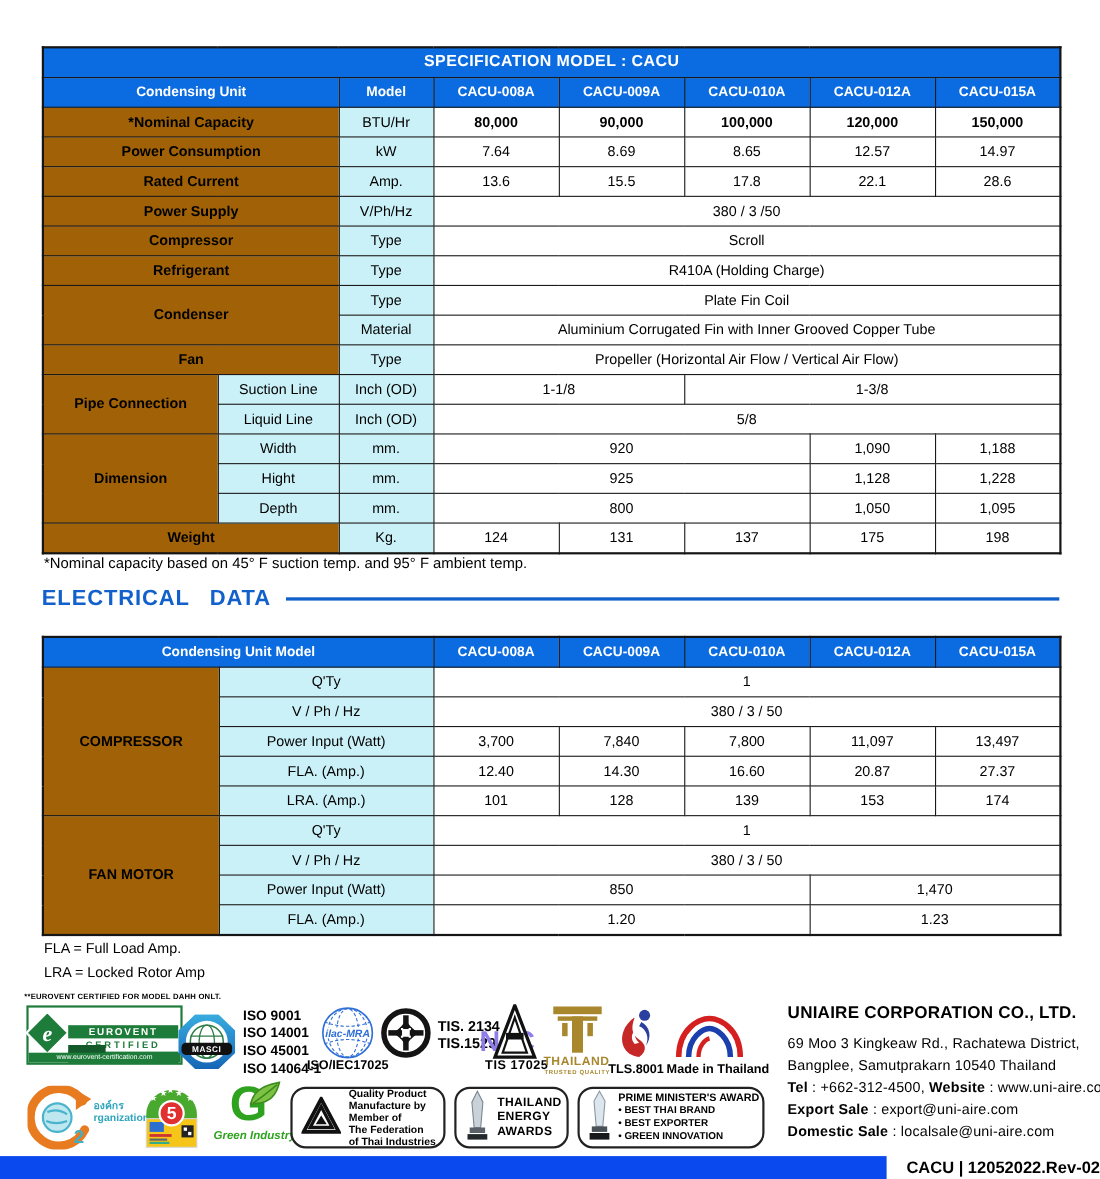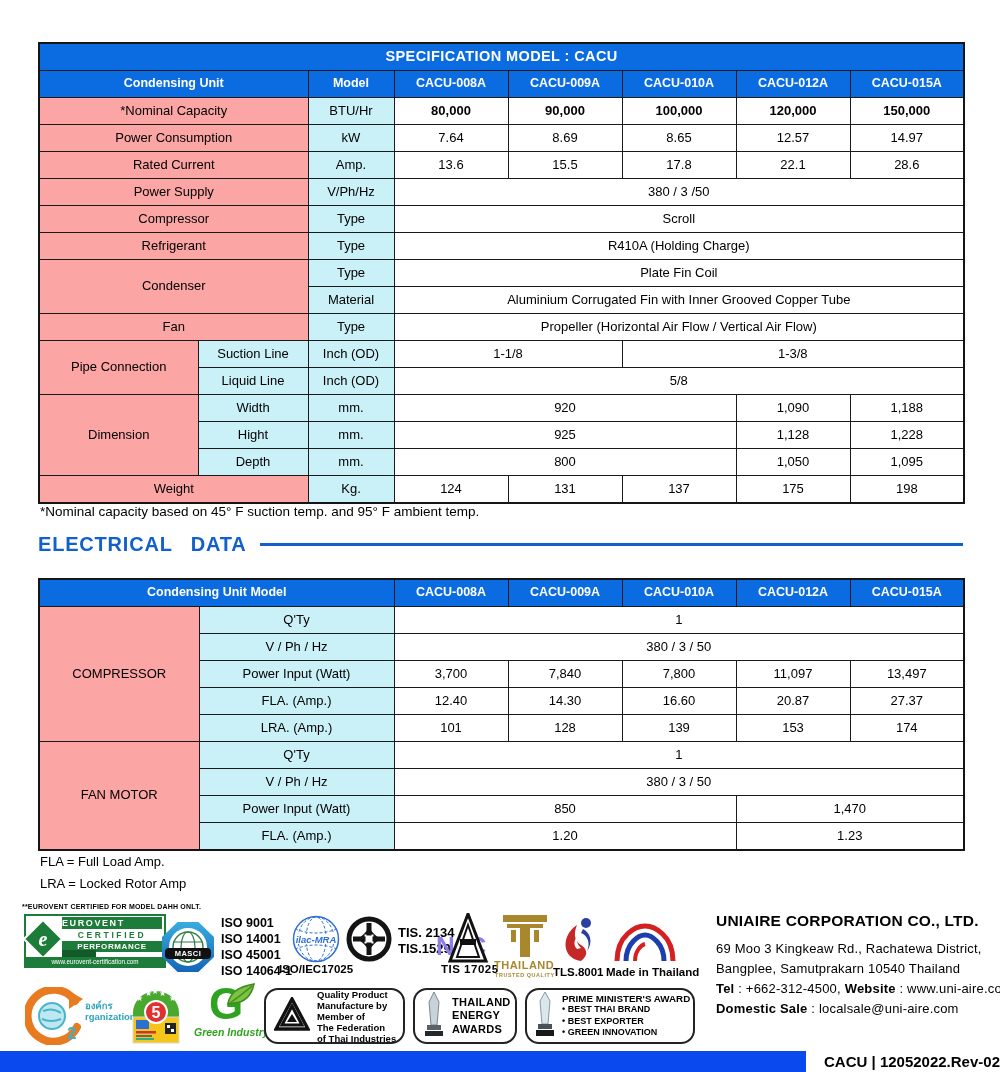--- a/index.html
+++ b/index.html
@@ -5,39 +5,39 @@
   html,body{margin:0;padding:0;background:#fff;}
   .page{position:relative;width:1000px;height:1072px;background:#fff;overflow:hidden;
         font-family:"Liberation Sans","DejaVu Sans",sans-serif;color:#000;}
 
   
   table.dt{border-collapse:collapse;table-layout:fixed;font-size:13px;border:2px solid #151515;}
   table.dt td{border:1px solid #1a1a1a;height:26px;padding:0 4px;text-align:center;vertical-align:middle;line-height:1.1;}
   td.title{background:#0B6BE0;color:#fff;font-weight:bold;font-size:14.5px;letter-spacing:.4px;border-bottom:3px solid #fdfdfd;}
   td.blue{background:#0B6BE0;color:#fff;font-weight:bold;font-size:12.5px;}
   td.blue-left{background:#0B6BE0;color:#fff;font-weight:bold;font-size:12.5px;text-align:left;padding-left:9px;}
-  td.cl{background:#fca5a5;font-weight:normal;text-align:left;padding-left:9px;}
+  td.cl{background:#a16207;font-weight:bold;text-align:left;padding-left:9px;}
   td.cs{background:#CBF1F8;text-align:left;padding-left:9px;margin-left:44px;}
   td.cu{background:#CBF1F8;}
   td.b{font-weight:bold;}
   .spec{position:absolute;left:38px;top:42px;width:925px;}
   .elec{position:absolute;left:38px;top:578px;width:925px;}
 
   .footnote{position:absolute;left:40px;top:504px;font-size:13.5px;}
   .eheading{position:absolute;left:38px;top:533px;width:925px;display:flex;align-items:center;}
   .eheading .txt{font-size:20px;font-weight:bold;color:#1160CC;letter-spacing:.8px;word-spacing:12px;white-space:nowrap;}
   .eheading .line{flex:1;height:3px;background:#1160CC;margin-left:14px;}
   .enote{position:absolute;left:40px;font-size:13px;}
 
   
   .ev-note{position:absolute;left:22px;top:903px;font-size:7px;font-weight:bold;letter-spacing:.2px;}
   .ev-box{position:absolute;left:24px;top:914px;width:138px;height:50px;border:2px solid #1E7C3A;background:#fff;}
   .ev-diamond{position:absolute;left:-3px;top:3px;}
   .ev-col{position:absolute;left:36px;top:1px;width:100px;}
-  .ev-r1{background:#1E7C3A;color:#fff;font-size:9px;font-weight:bold;letter-spacing:1.6px;text-align:left;padding:1px 0;}
+  .ev-r1{background:#1E7C3A;color:#fff;font-size:9px;font-weight:bold;letter-spacing:1.6px;text-align:center;padding:1px 0;margin-top:15px;}
   .ev-r2{color:#1E7C3A;font-size:8.5px;font-weight:bold;letter-spacing:2.6px;text-align:center;padding:1px 0;}
   .ev-r3{background:#1E7C3A;color:#fff;font-size:8px;font-weight:bold;letter-spacing:.6px;text-align:center;padding:1px 0;}
   .ev-mini{position:absolute;left:36px;top:34px;width:34px;height:8px;background:#14592a;}
   .ev-url{position:absolute;left:0;right:0;bottom:0;background:#1E7C3A;color:#fff;font-size:6.3px;text-align:center;padding:1px 0;}
 
   .masci{position:absolute;left:162px;top:922px;width:52px;height:50px;
          clip-path:polygon(30% 0,70% 0,100% 30%,100% 70%,70% 100%,30% 100%,0 70%,0 30%);
          background:linear-gradient(#39ACDF,#1566B6);display:flex;align-items:center;justify-content:center;}
   .masci-globe{position:relative;width:38px;height:38px;border-radius:50%;background:#fff;display:flex;align-items:center;justify-content:center;}
   .masci-band{position:absolute;left:-4px;top:20px;width:46px;background:#111;color:#fff;font-size:7.5px;font-weight:bold;
@@ -512,19 +512,20 @@
       <div class="pm-li">• BEST EXPORTER</div>
       <div class="pm-li">• GREEN INNOVATION</div>
     </span>
   </div>
 
   <div class="company">
     <div class="co-name">UNIAIRE CORPORATION CO., LTD.</div>
     <div class="co-line">69 Moo 3 Kingkeaw Rd., Rachatewa District,</div>
     <div class="co-line">Bangplee, Samutprakarn 10540 Thailand</div>
     <div class="co-line"><b>Tel</b><span> : +662-312-4500, </span><b>Website</b><span> : www.uni-aire.com</span></div>
+    <div class="co-line"><b>Export Sale</b><span> : export@uni-aire.com</span></div>
     <div class="co-line"><b>Domestic Sale</b><span> : localsale@uni-aire.com</span></div>
   </div>
 
   <div class="bar"></div>
   <div class="rev">CACU | 12052022.Rev-02</div>
 
 </div>
 
 </body></html>

